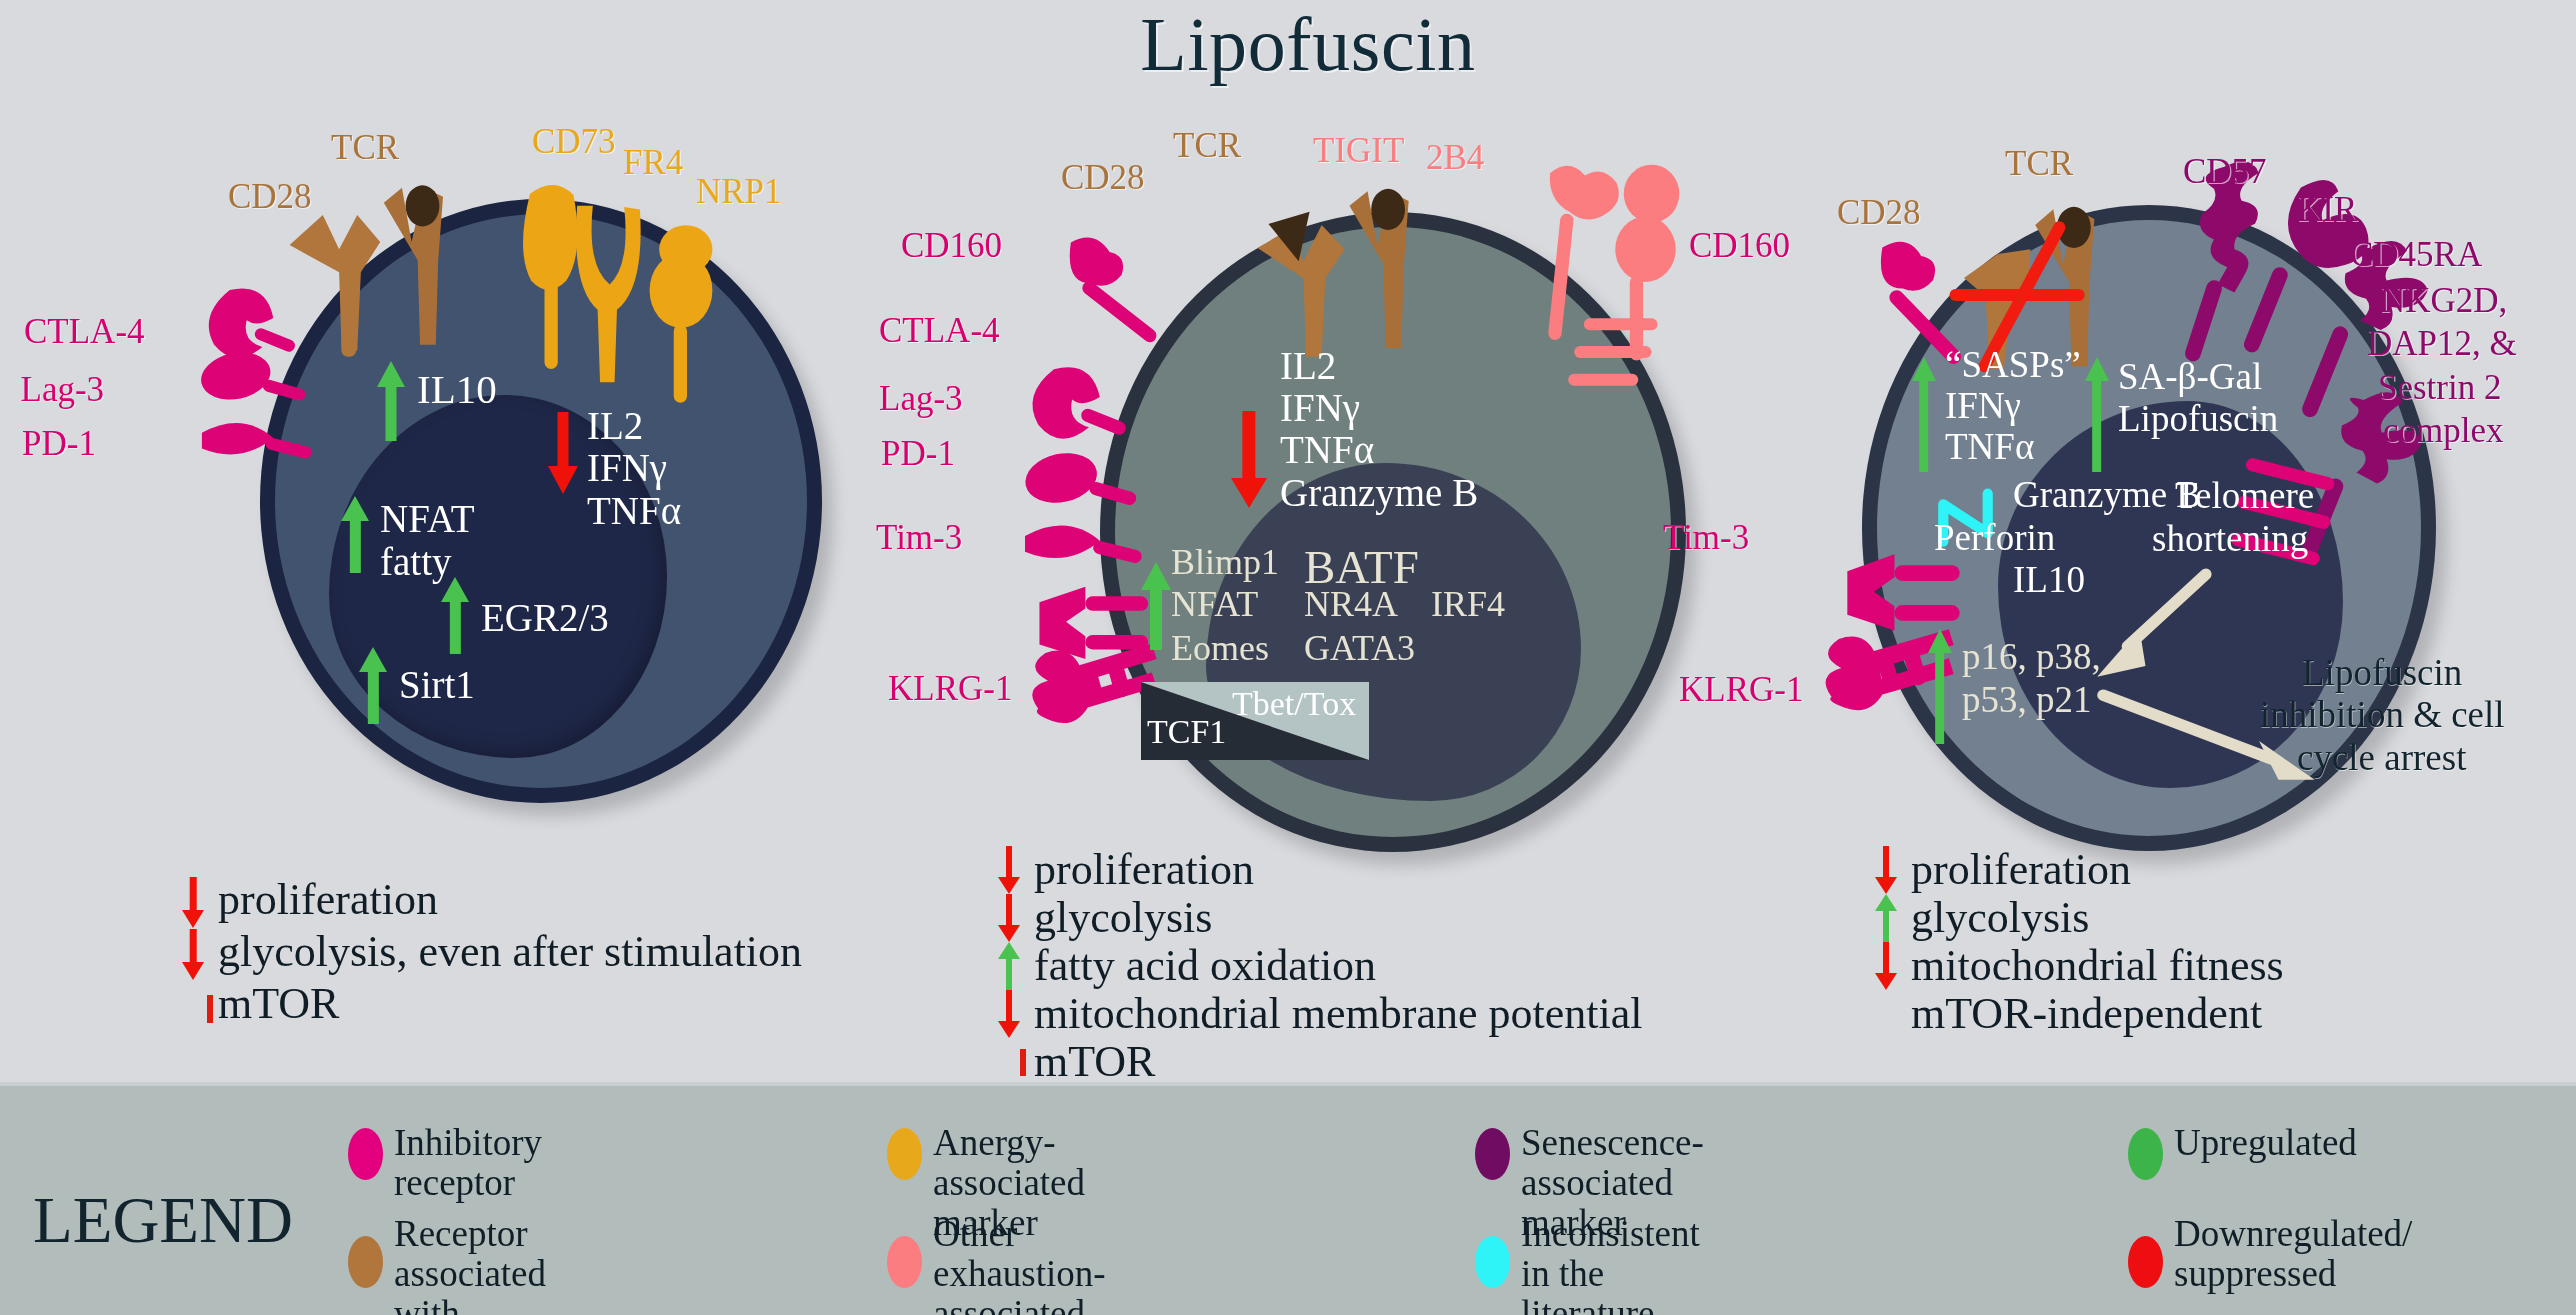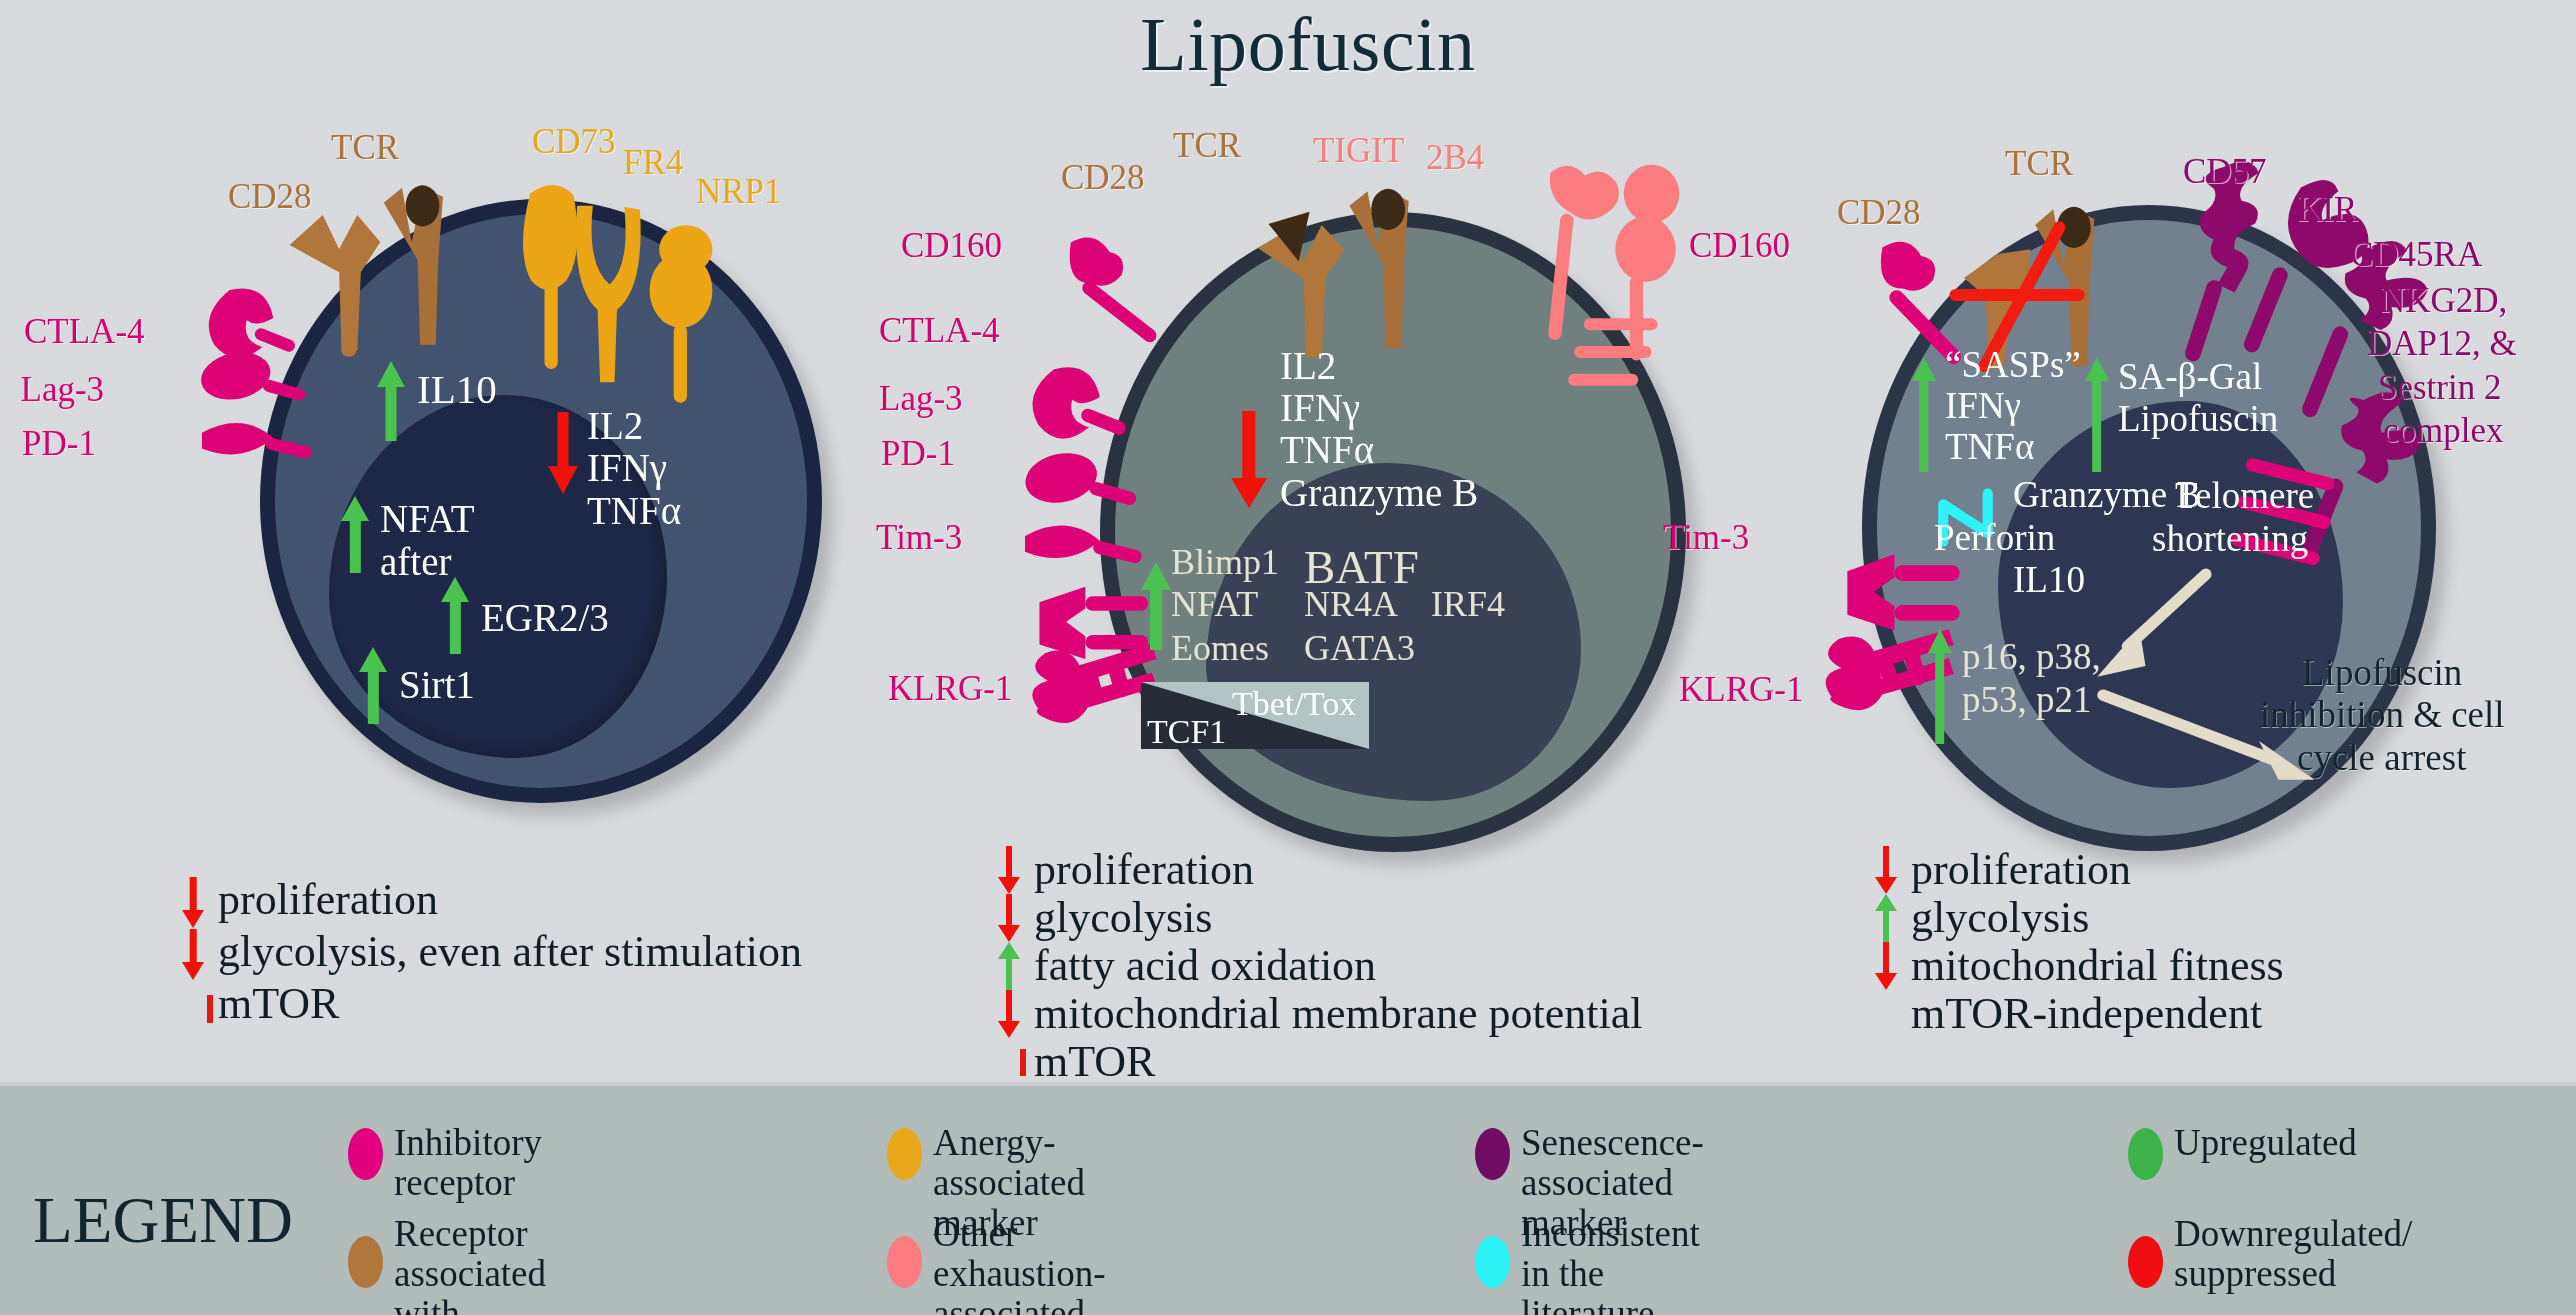--- a/index.html
+++ b/index.html
@@ -180,21 +180,21 @@
       </div>
       <div class="lab white" style="left:587px;top:406px;font-size:39px;">IL2</div>
       <div class="lab white" style="left:587px;top:448px;font-size:39px;">IFNγ</div>
       <div class="lab white" style="left:587px;top:491px;font-size:39px;">TNFα</div>
 
       <div class="arrow up" style="left:342px;top:496px;width:26.6px;height:77px;">
         <div class="shaft" style="width:10.3px;height:60px;background:#49c24f;"></div>
         <div class="head" style="border-left:14px solid transparent;border-right:14px solid transparent;border-bottom:25.4px solid #49c24f;"></div>
       </div>
       <div class="lab white" style="left:380px;top:499px;font-size:39px;">NFAT</div>
-      <div class="lab white" style="left:380px;top:542px;font-size:39px;">after</div>
+      <div class="lab white" style="left:380px;top:542px;font-size:39px;">fatty</div>
 
       <div class="arrow up" style="left:442px;top:577px;width:26.6px;height:77px;">
         <div class="shaft" style="width:10.3px;height:60px;background:#49c24f;"></div>
         <div class="head" style="border-left:14px solid transparent;border-right:14px solid transparent;border-bottom:25.4px solid #49c24f;"></div>
       </div>
       <div class="lab white" style="left:481px;top:598px;font-size:39px;">EGR2/3</div>
 
       <div class="arrow up" style="left:360px;top:647px;width:26.6px;height:77px;">
         <div class="shaft" style="width:10.3px;height:60px;background:#49c24f;"></div>
         <div class="head" style="border-left:14px solid transparent;border-right:14px solid transparent;border-bottom:25.4px solid #49c24f;"></div>
@@ -315,21 +315,21 @@
       <div class="head" style="border-left:15px solid transparent;border-right:15px solid transparent;border-bottom:28px solid #49c24f;"></div>
     </div>
     <div class="lab cream" style="left:1171px;top:544px;font-size:36px;">Blimp1</div>
     <div class="lab cream" style="left:1304px;top:544px;font-size:47px;">BATF</div>
     <div class="lab cream" style="left:1171px;top:586px;font-size:36px;">NFAT</div>
     <div class="lab cream" style="left:1304px;top:586px;font-size:36px;">NR4A</div>
     <div class="lab cream" style="left:1431px;top:586px;font-size:36px;">IRF4</div>
     <div class="lab cream" style="left:1171px;top:630px;font-size:36px;">Eomes</div>
     <div class="lab cream" style="left:1304px;top:630px;font-size:36px;">GATA3</div>
 
-    <div style="position:absolute;left:1141px;top:682px;width:228px;height:67px;overflow:hidden;">
+    <div style="position:absolute;left:1141px;top:682px;width:228px;height:78px;overflow:hidden;">
       <div style="position:absolute;inset:0;background:#b4c4c4;"></div>
       <div style="position:absolute;inset:0;background:#262c36;clip-path:polygon(0 0,0 100%,100% 100%);"></div>
       <div class="lab white" style="left:6px;top:33px;font-size:34px;">TCF1</div>
       <div class="lab white" style="left:91px;top:4.8px;font-size:34px;">Tbet/Tox</div>
     </div>
 
     <div class="blist" style="left:997px;top:846px;">
       <div class="brow" style="height:48px;">
         <div class="arrow dn" style="left:0;top:0;width:24px;height:48px;">
           <div class="shaft" style="width:6px;height:35px;background:#ee1208;"></div>

